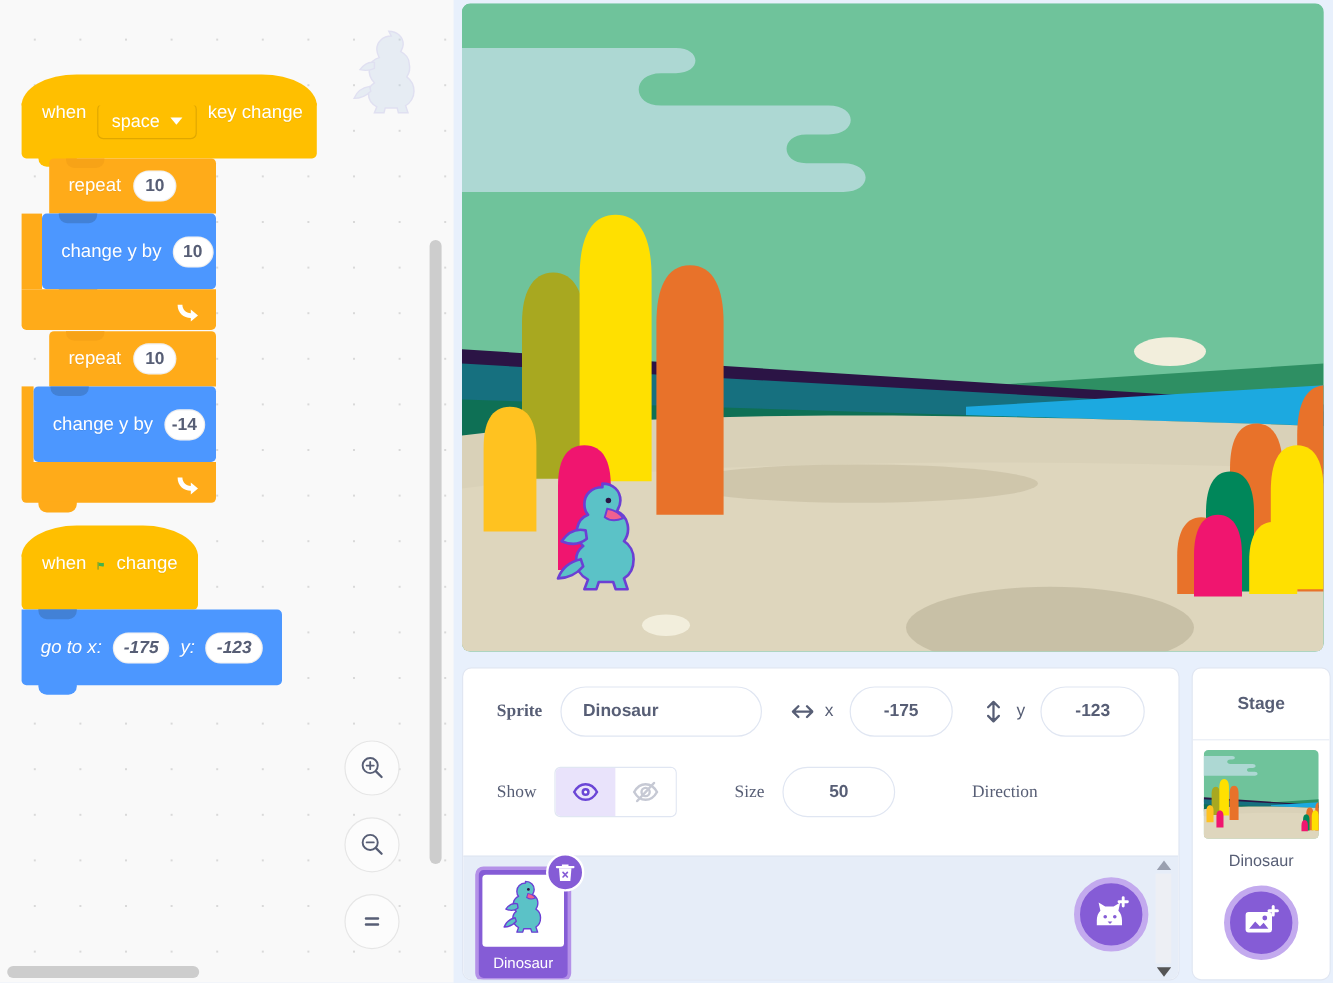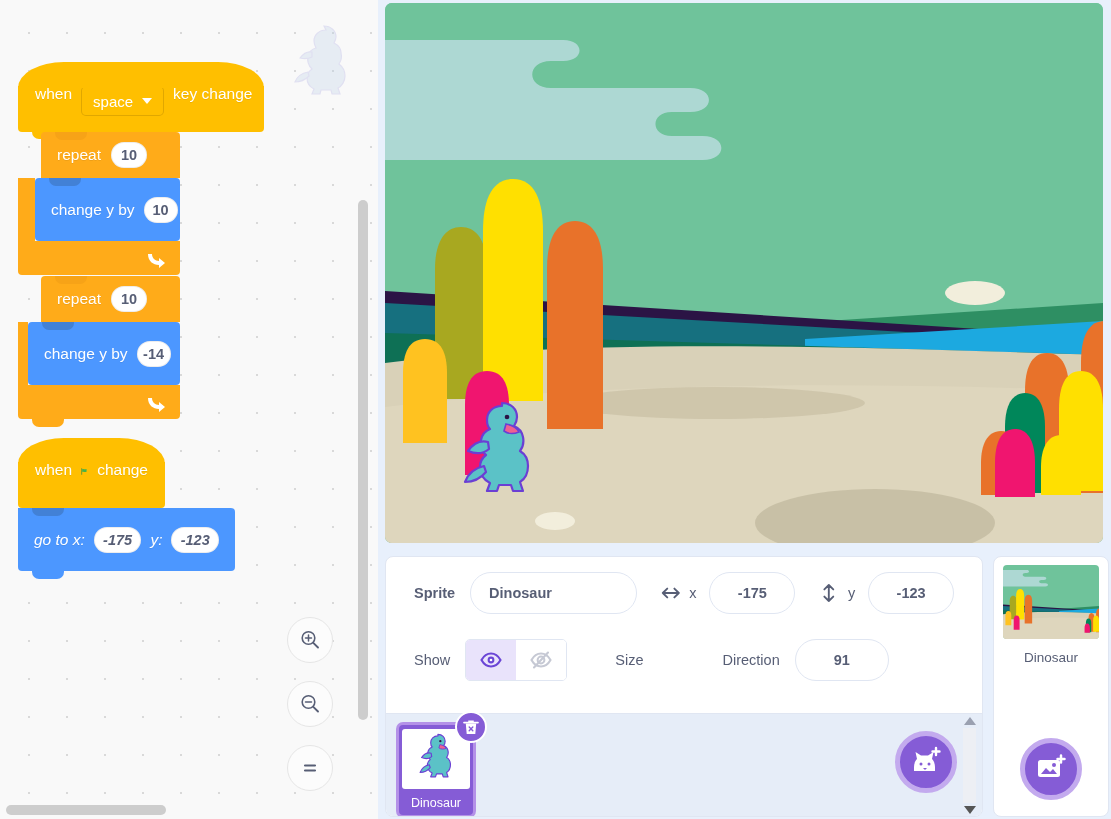--- a/index.html
+++ b/index.html
@@ -153,21 +153,21 @@
     width: 598px; height: 261px;
     background: #fff; border: 1px solid #E0E6F2; border-radius: 8px;
     overflow: hidden;
   }
   .sp-row {
     display: flex; align-items: center; padding: 0 28px;
   }
   .sp-row.r1 { height: 72px; }
   .sp-row.r2 { height: 62px; }
   .sp-label {
-    font-size: 14.5px; color: #575E75; font-weight: 700; margin-right: 15px;
+    font-size: 14.5px; color: #575E75; font-weight: 700; margin-right: 15px; font-family: Liberation Serif, serif;
   }
   .sp-label.norm { font-weight: 400; }
   .sp-field {
     border: 1px solid #E0E6F2; border-radius: 999px;
     height: 42px; display: flex; align-items: center;
     font-size: 14.5px; color: #575E75; font-weight: 700;
   }
   .sp-field.name { width: 182px; padding: 0 18px; }
   .sp-field.num { width: 68px; justify-content: center; }
   .sp-field.num.wide { width: 96px; }
@@ -478,23 +478,23 @@
         <span class="toggle-btn">
           <svg viewBox="0 0 22 22">
             <path d="M1.5 11C4 6.5 7.5 4.5 11 4.5s7 2 9.5 6.5c-2.5 4.5-6 6.5-9.5 6.5S4 15.5 1.5 11z" fill="none" stroke="#C6C9D4" stroke-width="2.1"></path>
             <circle cx="11" cy="11" r="3.4" fill="none" stroke="#C6C9D4" stroke-width="2"></circle>
             <path d="M4 18.5L18 3.5" stroke="#C6C9D4" stroke-width="2.1" stroke-linecap="round"></path>
           </svg>
         </span>
       </span>
 
       <span class="sp-label norm">Size</span>
+      <span class="sp-field num" style="width:94px;">50</span>
 
       <span class="sp-label norm" style="margin-left:64px;">Direction</span>
-      <span class="sp-field num" style="width:94px;">91</span>
     </div>
 
     <div class="sprite-list">
       <div class="sprite-tile">
         <div class="tile-img">
           <svg viewBox="0 0 72 108">
             <g fill="#5BC2C7" stroke="#6B3FD4" stroke-width="2.4" stroke-linejoin="round">
               <path d="M40 6c-9 0-15 6-15 14 0 4 1 7 3 9-5 2-8 6-9 11-1 6 1 12 5 15-4 3-6 7-6 12 0 7 4 13 10 16l-3 8h10l2-6h12l2 6h10l-3-9c5-3 8-9 8-16 0-6-3-12-8-15 3-4 4-9 3-14-1-5-4-9-9-11 2-3 3-6 3-9 0-8-6-14-15-14z"></path>
               <path d="M26 42c-8-2-15 2-20 9 7 3 15 3 21-2z"></path>
               <path d="M22 66c-9 2-16 8-19 16 8 0 16-4 21-10z"></path>
@@ -528,20 +528,21 @@
         <span class="arr up"></span>
         <span class="scroll-track">
           <span class="scroll-thumb"></span>
         </span>
         <span class="arr dn"></span>
       </div>
     </div>
   </div>
 
   <div class="stage-panel">
+    <div class="stage-head">Stage</div>
 
     <div class="stage-thumb">
       <svg viewBox="0 0 718 540" preserveAspectRatio="none">
         <rect width="718" height="540" fill="#6FC39B"></rect>
         <path d="M-10 18h125c14 0 14 14 0 14h-8c-16 0-16 18 0 18h90c16 0 16 16 0 16h-12c-14 0-14 16 0 16h20c16 0 16 16 0 16H-10z" fill="#ADD8D3" transform="translate(0,10) scale(1.55,1.5)"></path>
         <path d="M905 12c-18 0-26 12-22 24-14 2-20 14-14 24 6 10 22 10 30 2 4 12 22 16 32 8 8 14 30 14 40 2 12 10 32 4 34-10 18 2 28-12 22-24 30 4 38-20 22-30-14-8-30-2-34 8-6-14-28-18-38-8-8-12-30-12-38 2-4-10-20-12-34 2z" fill="#ADD8D3"></path>
         <path d="M718 300 L380 322 L0 352 L0 400 L718 400z" fill="#2E8F63"></path>
         <path d="M0 288 L718 334 L718 352 L0 318z" fill="#2B1445"></path>
         <path d="M0 300 L718 340 L718 372 L0 344z" fill="#16707F"></path>
         <path d="M420 336 L718 318 L718 360 L420 372z" fill="#1CA9E0"></path>

